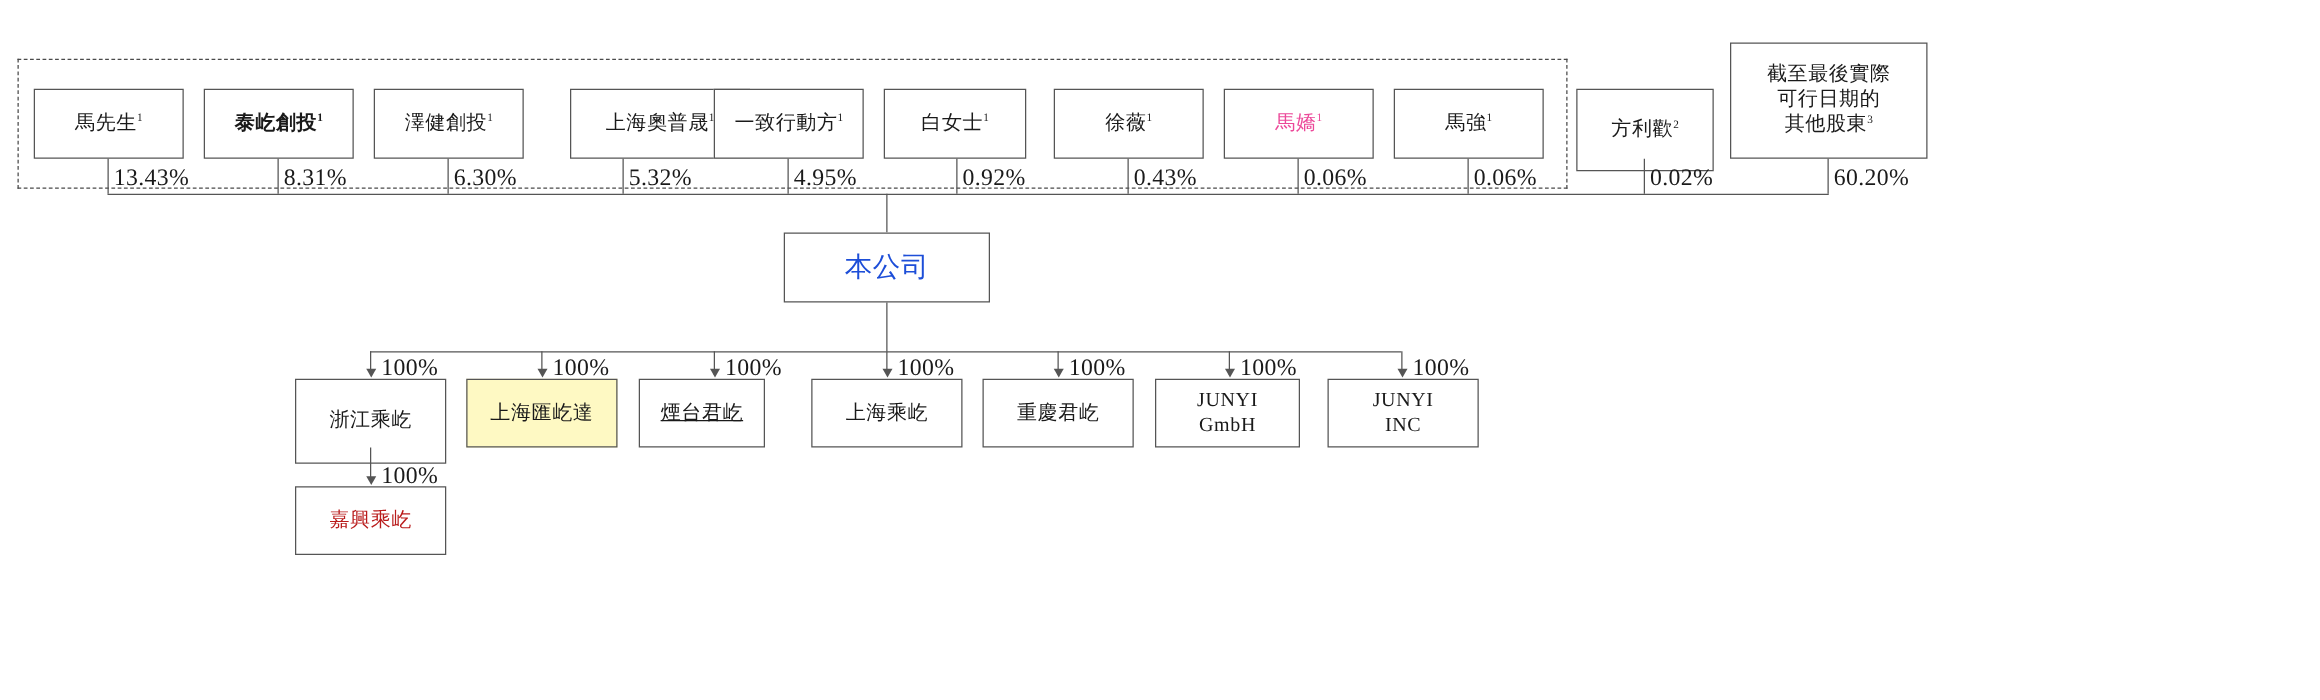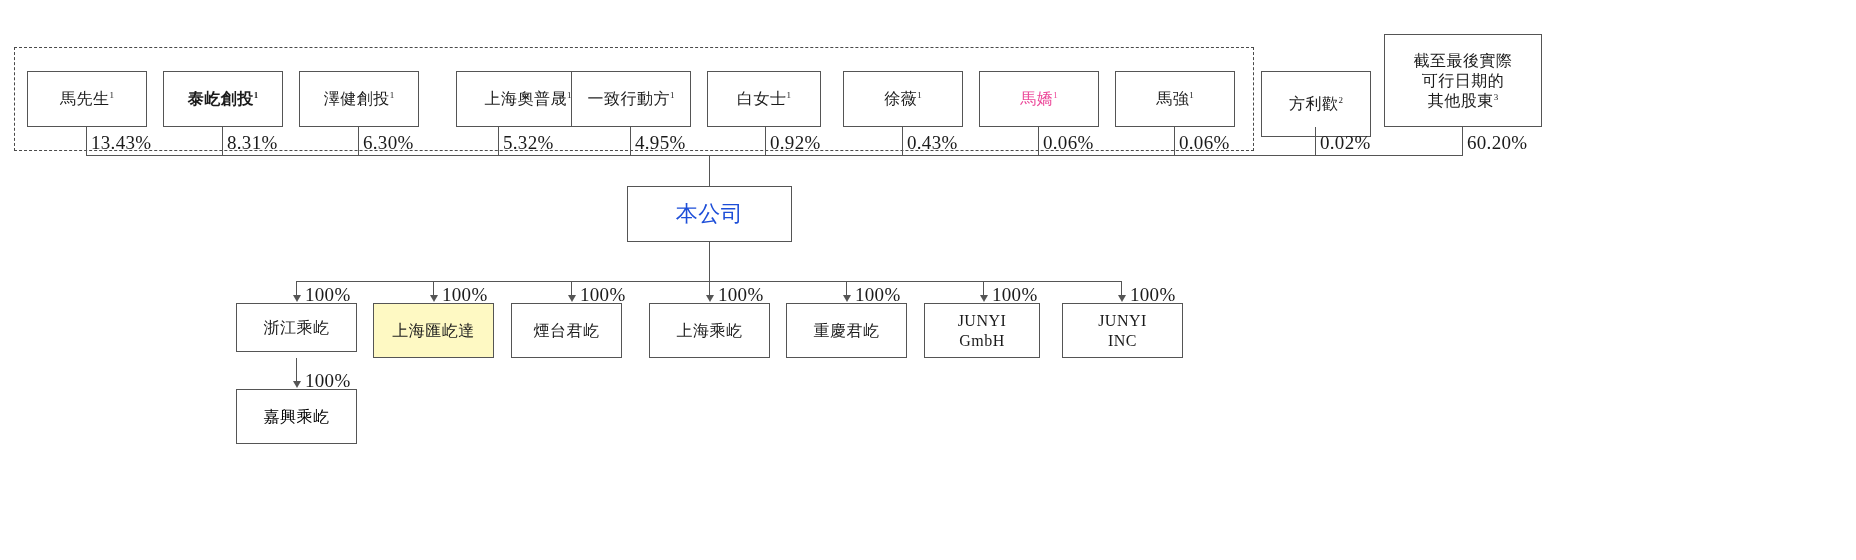--- a/index.html
+++ b/index.html
@@ -167,43 +167,43 @@
   <div class="pct" style="left:855px;  top:285px;">100%</div>
 
   <div class="vline" style="left: 983px; top: 281px; height: 19px; background: rgb(85, 85, 85);"></div>
   <div class="arrow" style="left: 980px; top: 295px; border-top-color: rgb(85, 85, 85);"></div>
   <div class="pct" style="left:992px;  top:285px;">100%</div>
 
   <div class="vline" style="left: 1121px; top: 281px; height: 19px; background: rgb(85, 85, 85);"></div>
   <div class="arrow" style="left: 1118px; top: 295px; border-top-color: rgb(85, 85, 85);"></div>
   <div class="pct" style="left:1130px; top:285px;">100%</div>
 
-  <div class="node" style="left: 236px; top: 303px; width: 121px; height: 49px; border-color: rgb(85, 85, 85); background: rgb(255, 255, 255); color: rgb(26, 26, 26);">
+  <div class="node" style="left: 236px; top: 303px; width: 121px; height: 68px; border-color: rgb(85, 85, 85); background: rgb(255, 255, 255); color: rgb(26, 26, 26);">
     <span class="lbl">浙江乘屹</span>
   </div>
   <div class="node" style="left: 373px; top: 303px; width: 121px; height: 55px; border-color: rgb(85, 85, 85); background: #fef9c3; color: rgb(26, 26, 26);">
     <span class="lbl">上海匯屹達</span>
   </div>
-  <div class="node" style="left: 511px; top: 303px; width: 111px; height: 55px; border-color: rgb(85, 85, 85); background: rgb(255, 255, 255); color: rgb(26, 26, 26);">
+  <div class="node" style="left: 511px; top: 303px; width: 101px; height: 55px; border-color: rgb(85, 85, 85); background: rgb(255, 255, 255); color: rgb(26, 26, 26); text-decoration: underline;">
     <span class="lbl">煙台君屹</span>
   </div>
   <div class="node" style="left: 649px; top: 303px; width: 121px; height: 55px; border-color: rgb(85, 85, 85); background: rgb(255, 255, 255); color: rgb(26, 26, 26);">
     <span class="lbl">上海乘屹</span>
   </div>
   <div class="node" style="left: 786px; top: 303px; width: 121px; height: 55px; border-color: rgb(85, 85, 85); background: rgb(255, 255, 255); color: rgb(26, 26, 26);">
     <span class="lbl">重慶君屹</span>
   </div>
   <div class="node" style="left: 924px; top: 303px; width: 116px; height: 55px; border-color: rgb(85, 85, 85); background: rgb(255, 255, 255); color: rgb(26, 26, 26);">
     <span class="lbl">JUNYI<br>GmbH</span>
   </div>
   <div class="node" style="left: 1062px; top: 303px; width: 121px; height: 55px; border-color: rgb(85, 85, 85); background: rgb(255, 255, 255); color: rgb(26, 26, 26);">
     <span class="lbl">JUNYI<br>INC</span>
   </div>
 
   <div class="vline" style="left: 296px; top: 358px; height: 26px; background: rgb(85, 85, 85);"></div>
   <div class="arrow" style="left: 293px; top: 381px; border-top-color: rgb(85, 85, 85);"></div>
   <div class="pct" style="left:305px; top:371px;">100%</div>
 
-  <div class="node" style="left: 236px; top: 389px; width: 121px; height: 55px; border-color: rgb(85, 85, 85); background: rgb(255, 255, 255); color: #000000;">
+  <div class="node" style="left: 236px; top: 389px; width: 121px; height: 55px; border-color: rgb(85, 85, 85); background: rgb(255, 255, 255); color: #b91c1c;">
     <span class="lbl">嘉興乘屹</span>
   </div>
 
 </div>
 
 </body></html>

